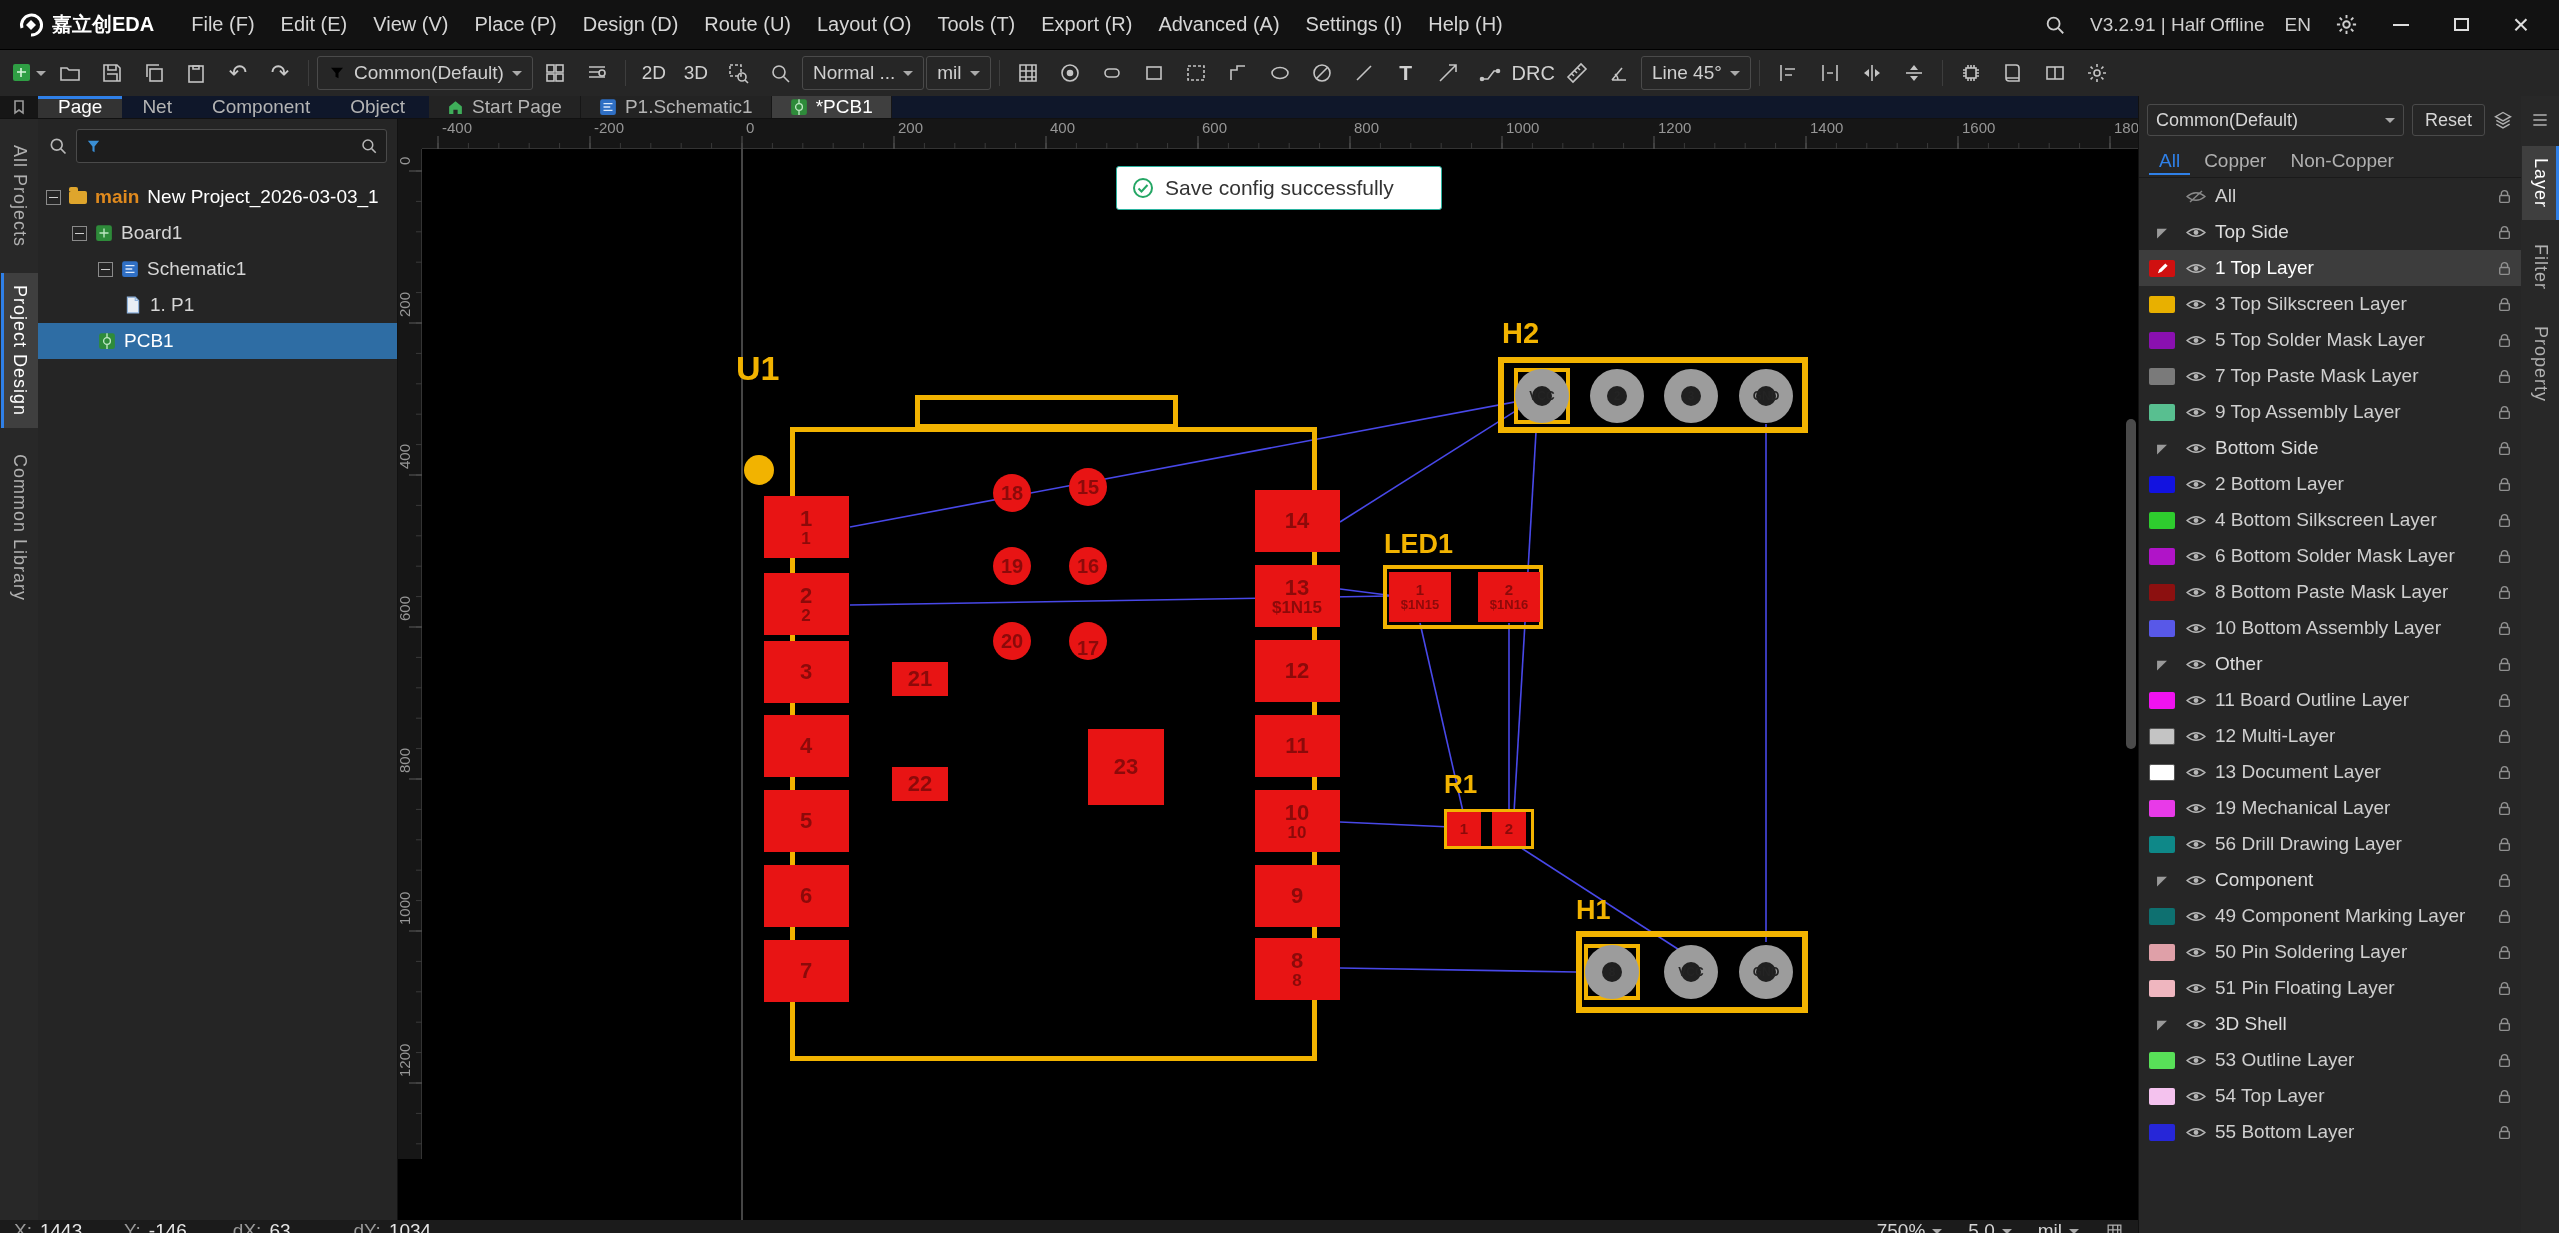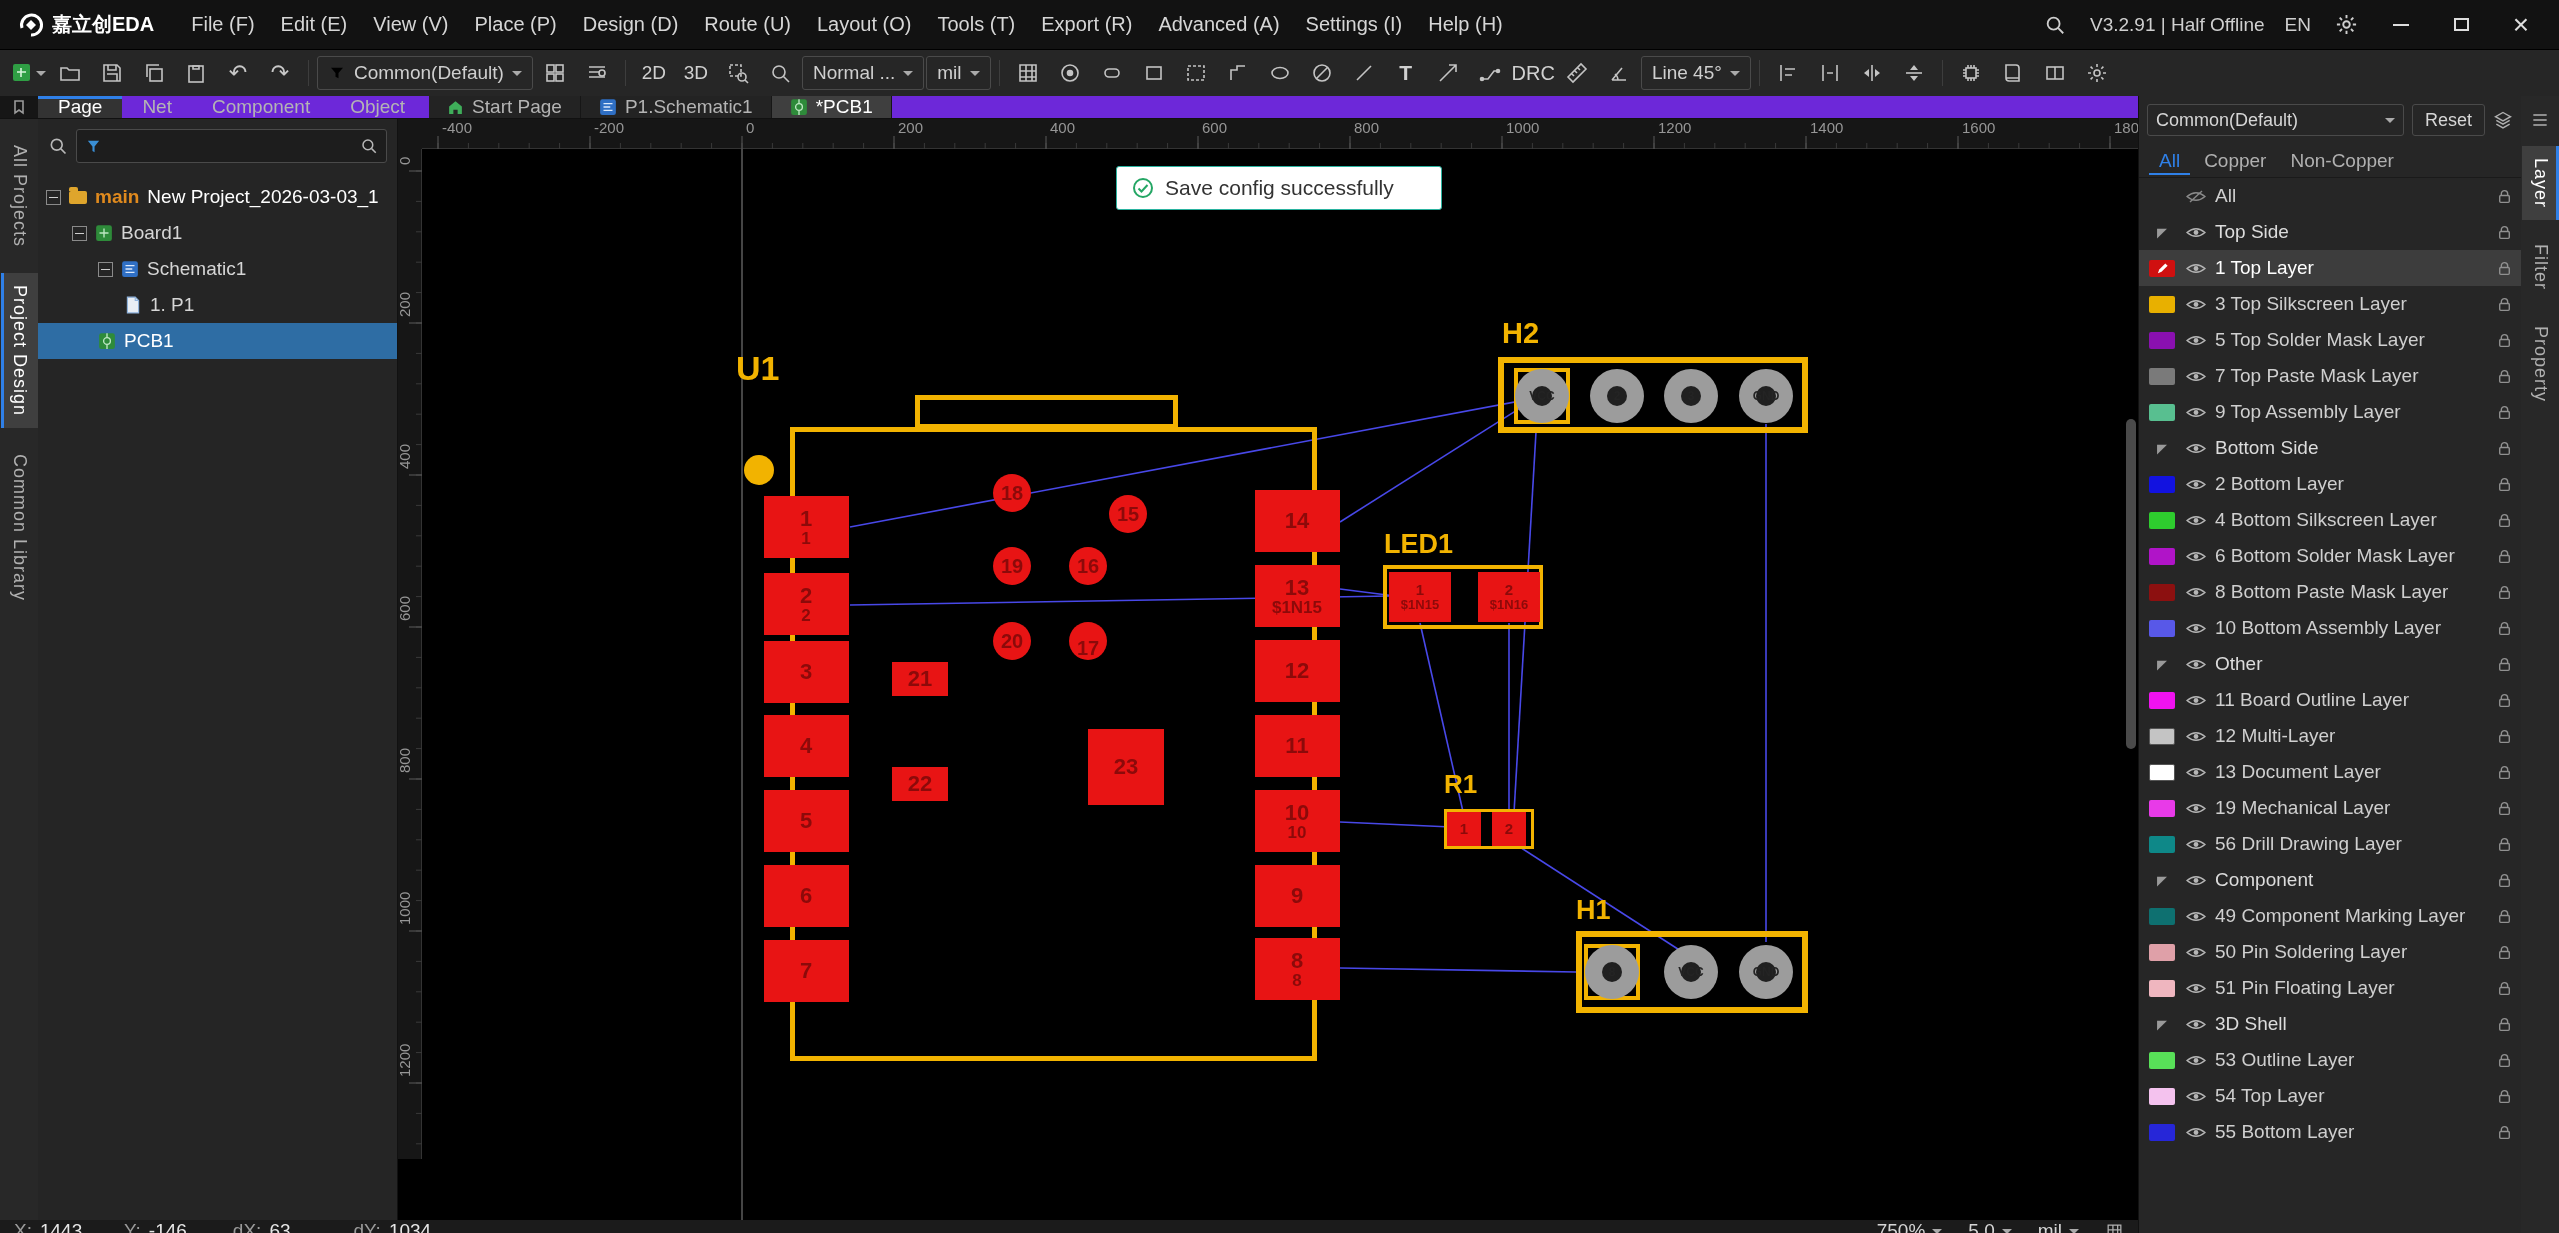--- a/index.html
+++ b/index.html
@@ -28,21 +28,21 @@
   .tbtn svg { stroke:#c4c4c4; fill:none; stroke-width:1.6; }
   .tbtn .txt { font-size:19px; color:#d0d0d0; }
   .tb-sep { width:1px; height:26px; background:#3d3d3d; margin:0 6px; }
   .tb-dd { display:flex; align-items:center; gap:8px; height:34px; padding:0 10px; border:1px solid #4a4a4a; border-radius:3px; color:#cfcfcf; font-size:19px; white-space:nowrap; }
   .caret { width:0; height:0; border:5px solid transparent; border-top-color:#aaa; margin-top:5px; }
   .glyph { font-size:22px; color:#c8c8c8; line-height:1; }
 
   
   .body-row { display:flex; height:1137px; }
   .main-col { width:2138px; display:flex; flex-direction:column; }
-  .tabbar { height:36px; background:#6d28d9; display:flex; align-items:stretch; border-bottom:1px solid #111; }
+  .tabbar { height:36px; background:#0f172a; display:flex; align-items:stretch; border-bottom:1px solid #111; }
   .tab-corner { width:38px; display:flex; align-items:center; justify-content:center; background:#161616; }
   .ptab { padding:0 20px; display:flex; align-items:center; font-size:19px; color:#b4b4b4; position:relative; }
   .ptab.active { background:#333; color:#fff; box-shadow:inset 0 3px 0 var(--accent); }
   .doc-tabs { display:flex; margin-left:4px; }
   .dtab { display:flex; align-items:center; gap:8px; padding:0 18px; font-size:19px; color:#b4b4b4; background:#232323; border-right:1px solid #161616; white-space:nowrap; }
   .dtab.active { background:#3f3f3f; color:#fff; }
 
   .content-row { display:flex; height:1101px; }
 
   
@@ -606,21 +606,21 @@
             </div>
             <div class="rpad small" style="left: 1049px; top: 693px; width: 34px; height: 34px;">
               <span class="l1">1</span>
             </div>
             <div class="rpad small" style="left: 1094px; top: 693px; width: 34px; height: 34px;">
               <span class="l1">2</span>
             </div>
             <div class="cpad" style="left: 595px; top: 355px; width: 38px; height: 38px;">
               <span>18</span>
             </div>
-            <div class="cpad" style="left: 671px; top: 376px; width: 38px; height: 38px; margin-left: 40px;">
+            <div class="cpad" style="left: 671px; top: 349px; width: 38px; height: 38px;">
               <span>15</span>
             </div>
             <div class="cpad" style="left: 595px; top: 428px; width: 38px; height: 38px;">
               <span>19</span>
             </div>
             <div class="cpad" style="left: 671px; top: 428px; width: 38px; height: 38px;">
               <span>16</span>
             </div>
             <div class="cpad" style="left: 595px; top: 503px; width: 38px; height: 38px;">
               <span>20</span>

